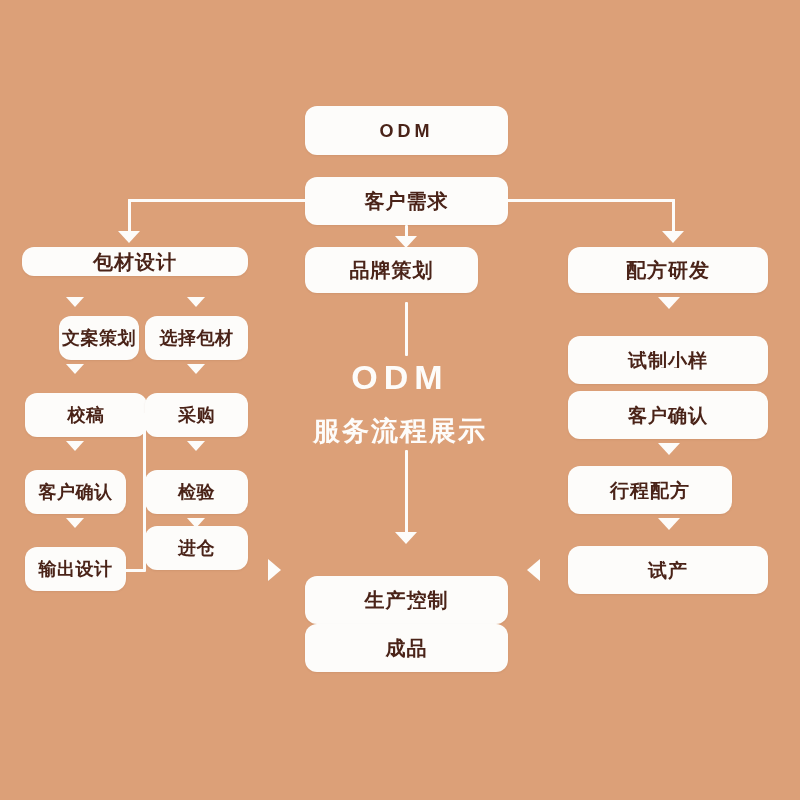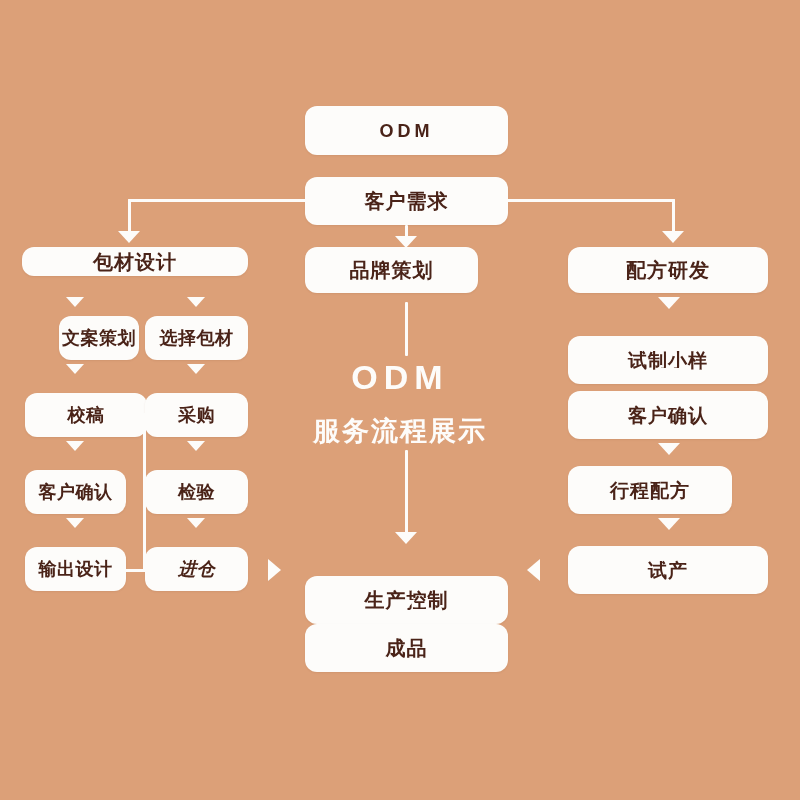--- a/index.html
+++ b/index.html
@@ -120,21 +120,21 @@
 
   <div class="node n-sm" style="left:145px;top:316px;width:103px;height:44px;">选择包材</div>
   <div class="tri-down-sm" style="left:187px;top:364px;"></div>
 
   <div class="node n-sm" style="left:145px;top:393px;width:103px;height:44px;">采购</div>
   <div class="tri-down-sm" style="left:187px;top:441px;"></div>
 
   <div class="node n-sm" style="left:145px;top:470px;width:103px;height:44px;">检验</div>
   <div class="tri-down-sm" style="left:187px;top:518px;"></div>
 
-  <div class="node n-sm" style="left:145px;top:547px;width:103px;height:44px;font-style:italic;">进仓</div>
+  <div class="node n-sm" style="left:145px;top:526px;width:103px;height:44px;">进仓</div>
 
   <div class="hline" style="left:123px;top:569px;width:23px;"></div>
   <div class="vline" style="left:143px;top:413px;height:158px;"></div>
   <div class="hline" style="left:143px;top:413px;width:14px;"></div>
   <div class="tri-right-sm" style="left:155px;top:408px;"></div>
 
   <div class="node n-lg" style="left:305px;top:247px;width:173px;height:46px;">品牌策划</div>
 
   <div class="vline" style="left:405px;top:302px;height:54px;"></div>
 

